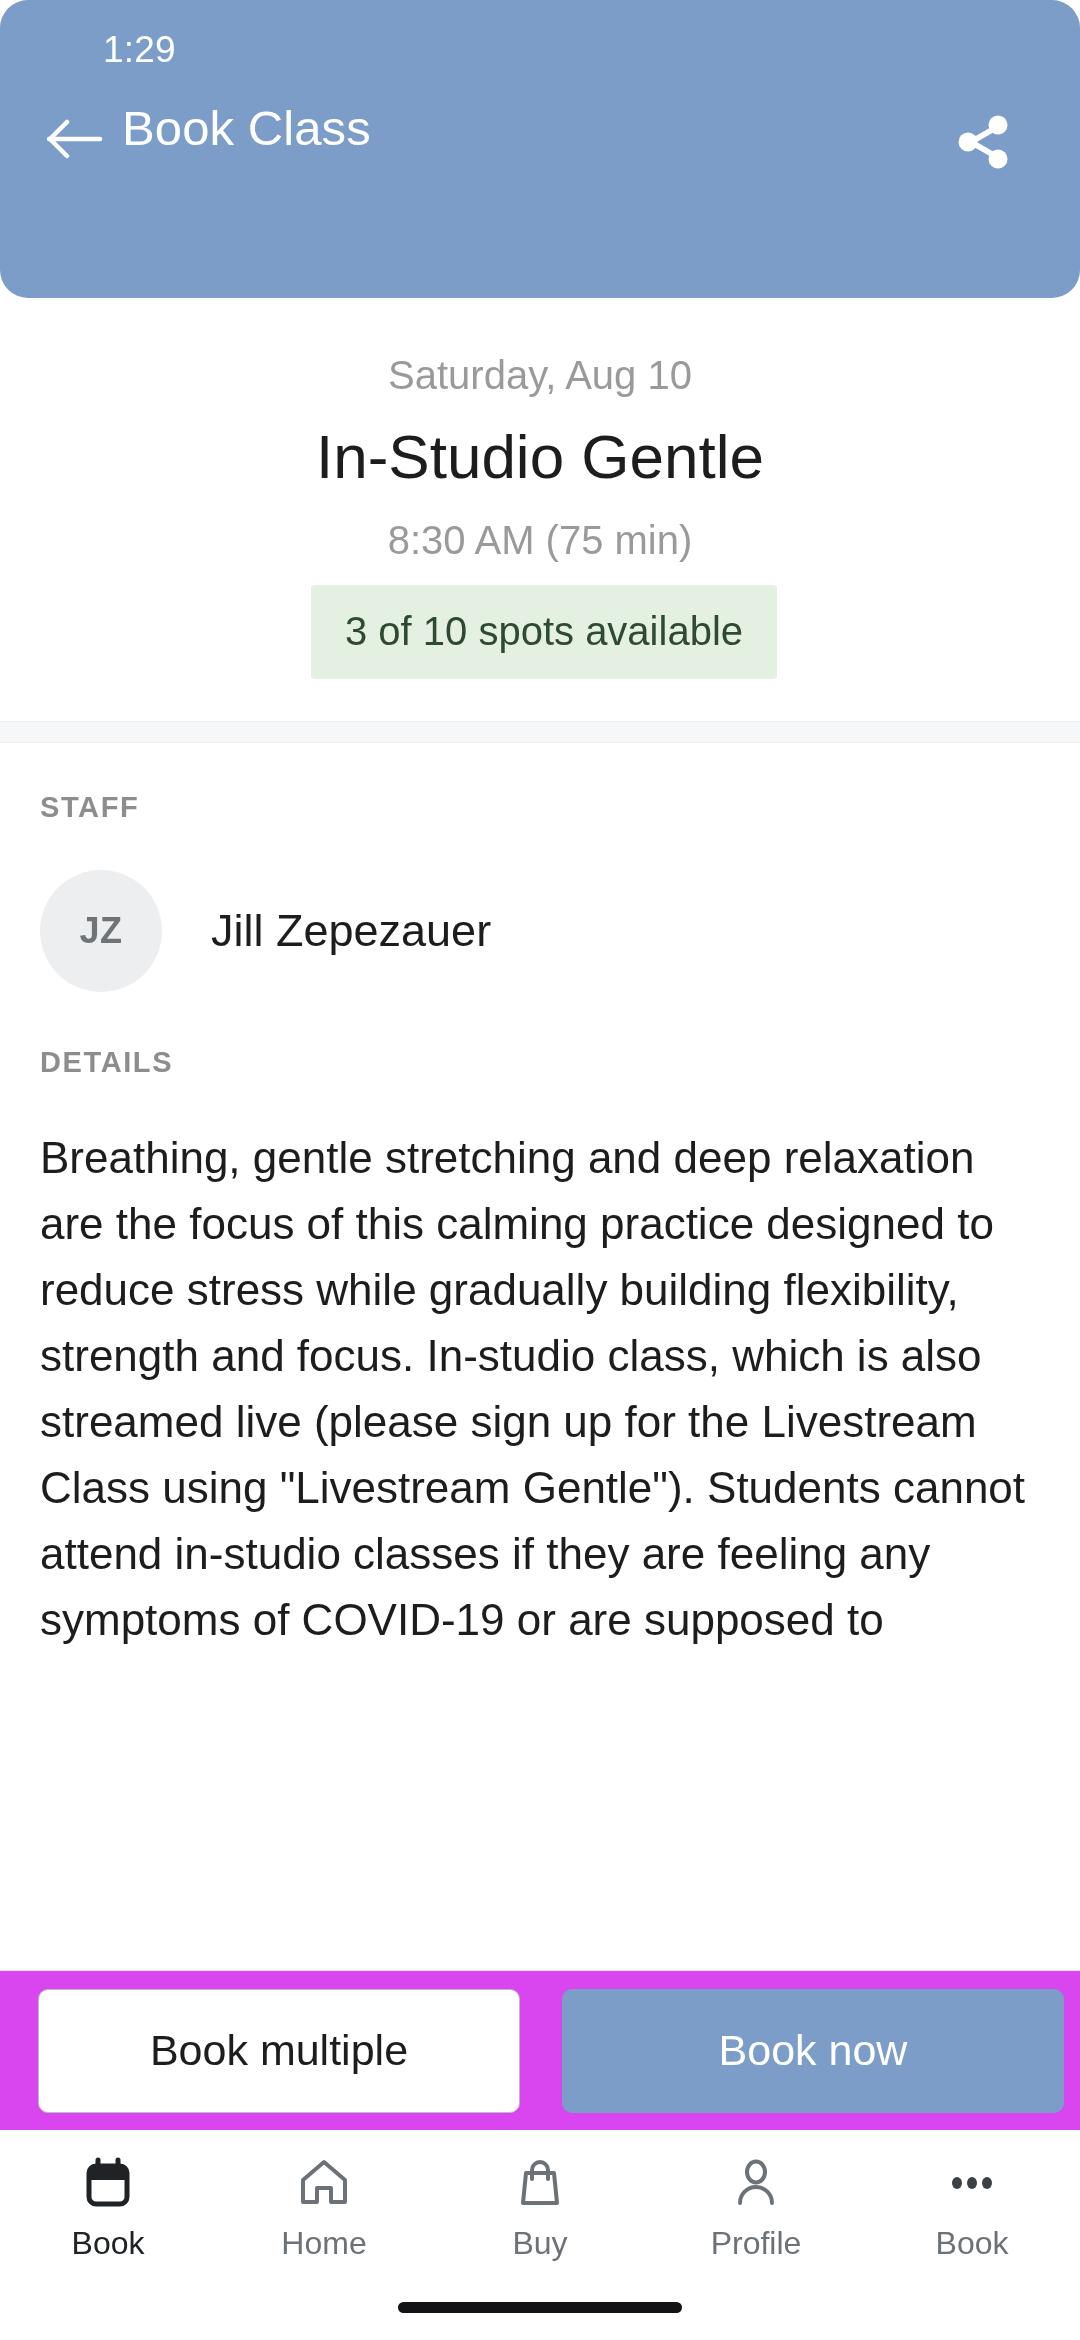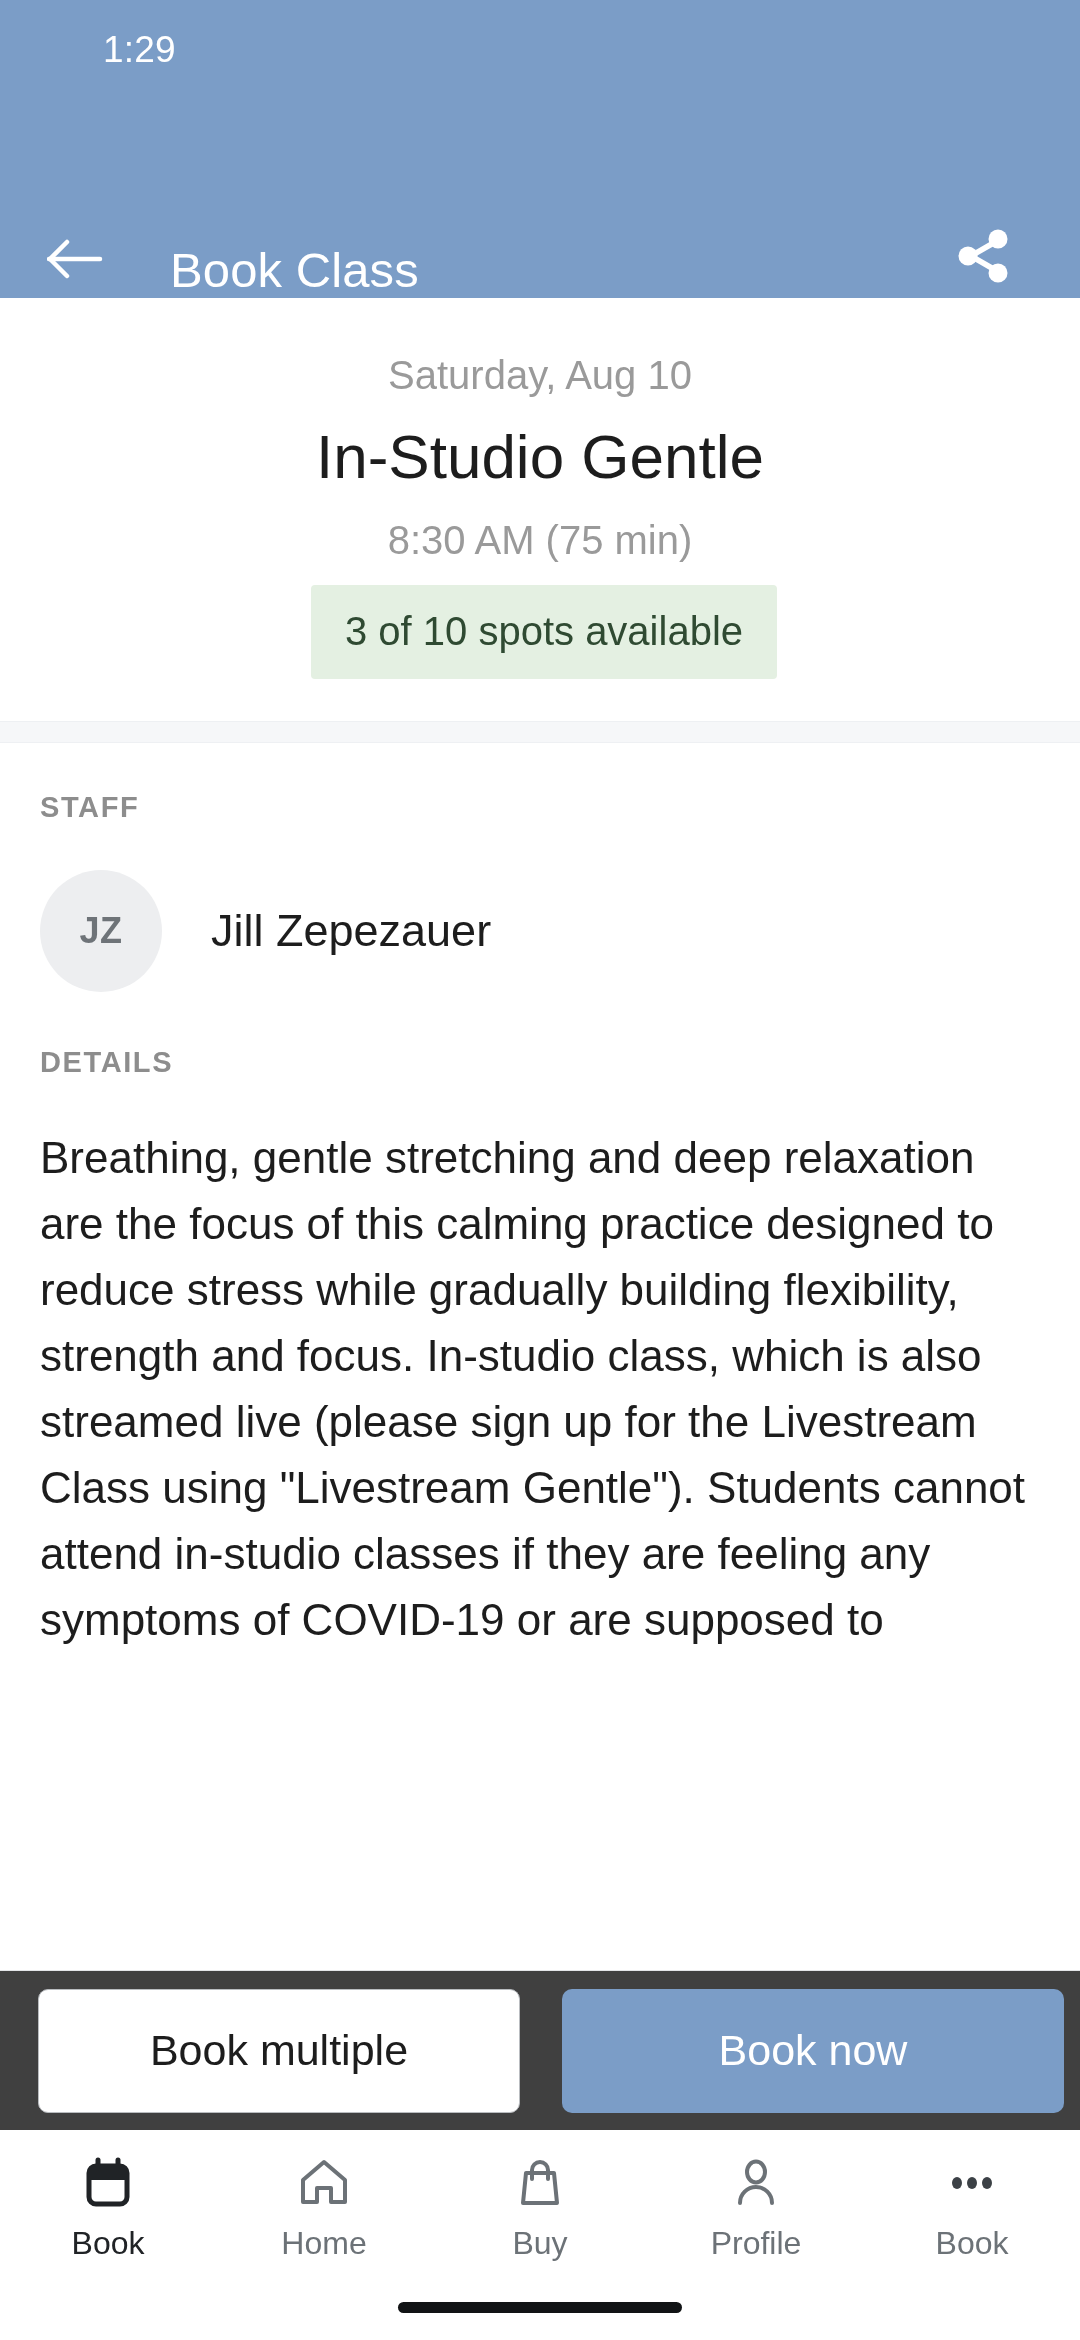--- a/index.html
+++ b/index.html
@@ -15,37 +15,37 @@
     background:#ffffff;
     display:flex; flex-direction:column;
   }
 
   
   .appbar {
     background:#7b9dc7;
     height:298px;
     flex:0 0 298px;
     position:relative;
+    border-radius:28px;
   }
   .statusbar {
     height:100px;
     display:flex; align-items:center;
     padding-left:103px;
   }
   .status-time {
     color:#ffffff;
     font-size:37px;
     letter-spacing:0.2px;
   }
   .appbar-row {
     height:198px;
-    display:flex; align-items:flex-end;
+    display:flex; align-items:flex-start;
     padding:0 47px 0 36px;
     position:relative;
-    gap:48px;
   }
   .back-btn {
     width:78px; height:78px;
     display:flex; align-items:center; justify-content:center;
     flex:0 0 auto;
   }
   .appbar-title {
     color:#ffffff;
     font-size:49px;
     font-weight:400;
@@ -156,21 +156,21 @@
     position:absolute;
     left:0; right:0; bottom:0;
     height:2px;
     background:#ffffff;
   }
 
   
   .action-bar {
     flex:0 0 auto;
     height:160px;
-    background:#404040;
+    background:#d946ef;
     border-top:1px solid #e3e5e8;
     display:flex; align-items:center;
     padding:0 0 0 38px;
     gap:42px;
   }
   .btn {
     height:124px;
     border-radius:10px;
     font-size:43px;
     display:flex; align-items:center; justify-content:center;

